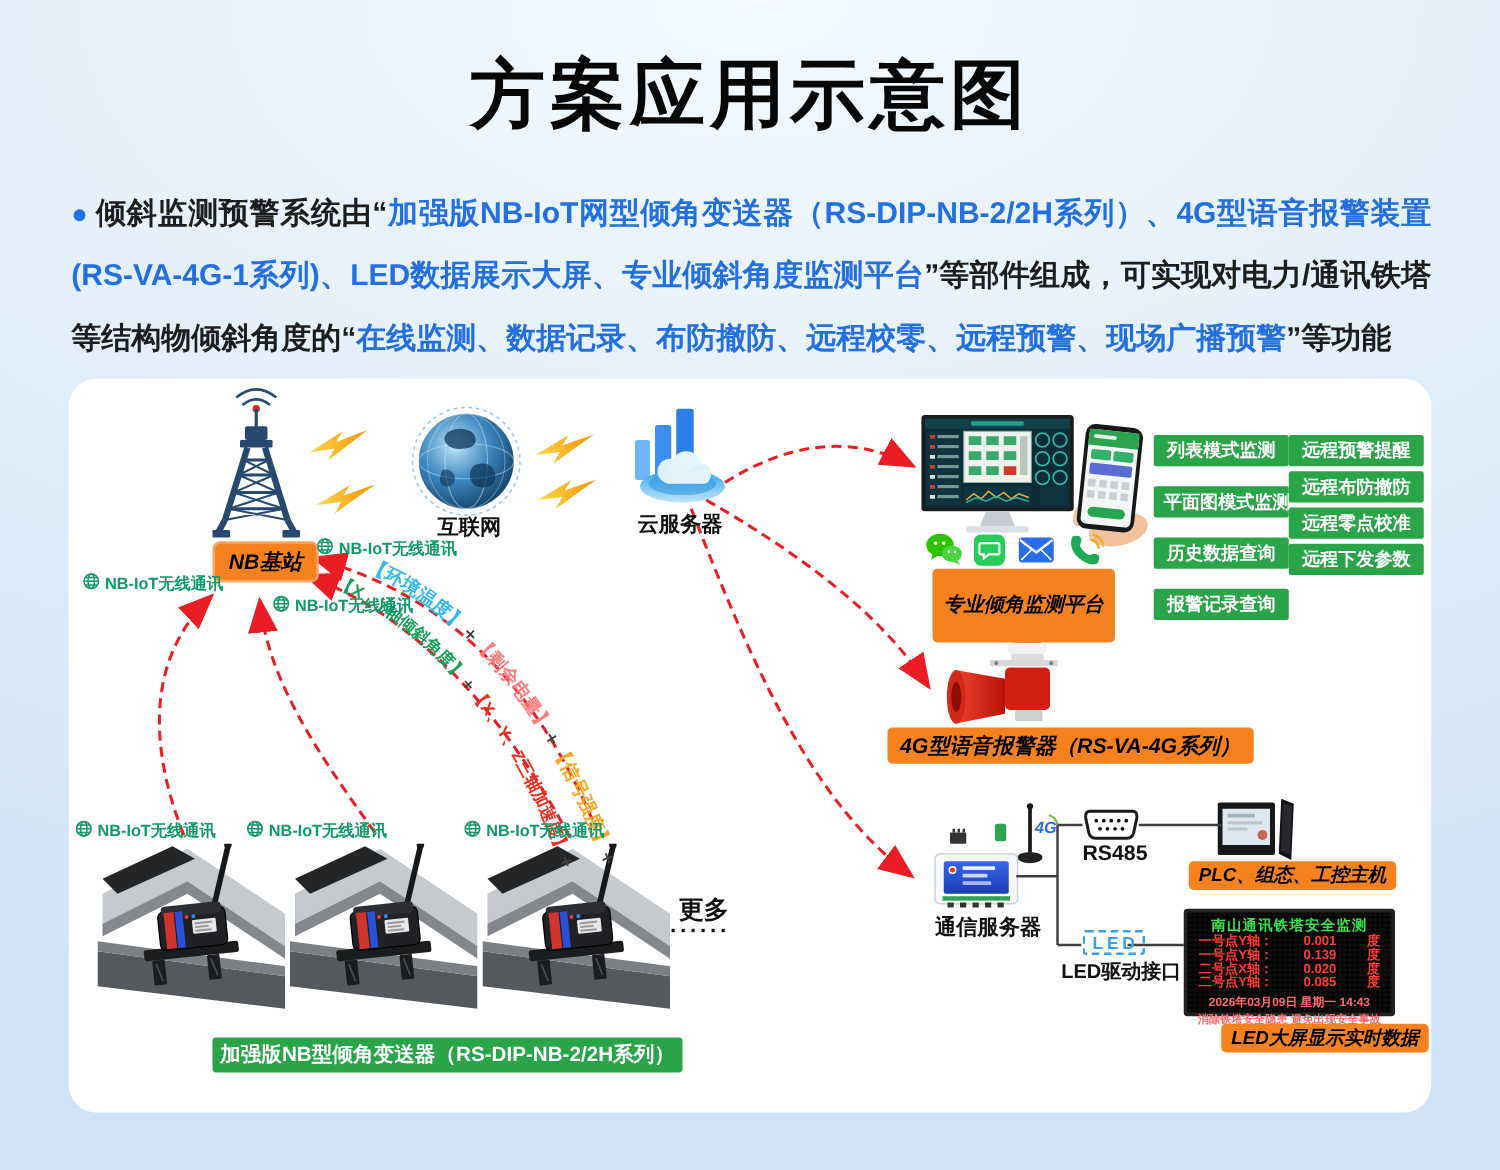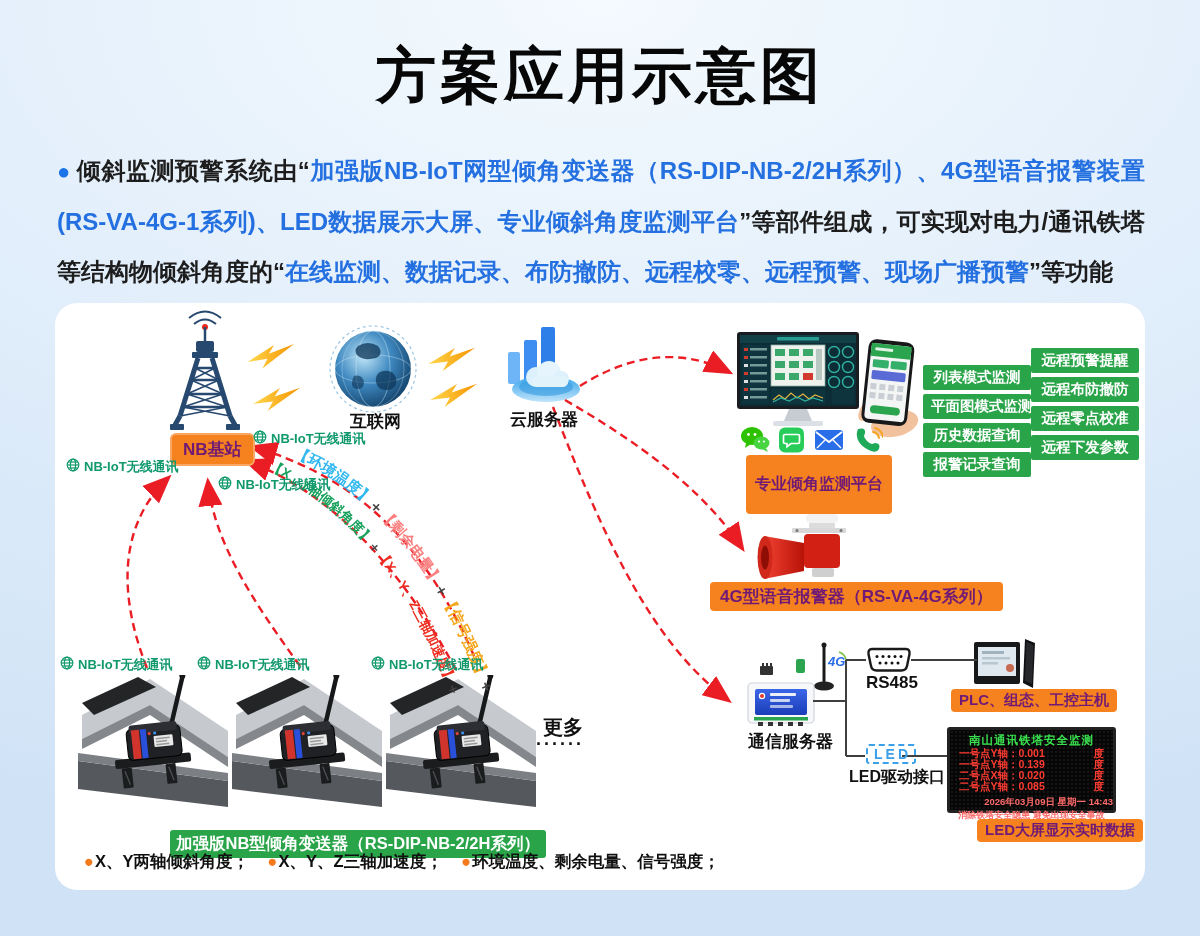--- a/index.html
+++ b/index.html
@@ -13,21 +13,21 @@
   .intro{left:57px;top:146px;width:1088px;font-size:24px;line-height:50px;font-weight:600;
     color:#1d1d1d;z-index:2;text-align:justify;}
   .intro .bullet{color:#1a73e8;font-size:22px;margin-right:6px;}
   .t-blue{color:#2470e0;}
   
   .card{left:55px;top:303px;width:1090px;height:587px;background:#ffffff;border-radius:22px;z-index:1;}
   .overlay{left:0;top:0;width:1200px;height:936px;z-index:3;pointer-events:none;}
   .art{z-index:2;}
   .lbl{z-index:4;}
   
-  .olabel{background:#f5821f;color:#701a75;font-weight:bold;border-radius:4px;white-space:nowrap;}
+  .olabel{background:#f5821f;color:#000000;font-weight:bold;border-radius:4px;white-space:nowrap;font-style:italic;}
   .nb-chip{left:170px;top:433px;padding:3px 11px;font-size:17px;border:2px solid #f8a765;border-radius:6px;}
   .plat-chip{left:746px;top:455px;padding:19px 9px;font-size:16px;}
   .alarm-chip{left:710px;top:582px;padding:3px 10px;font-size:17px;}
   .plc-chip{left:951px;top:689px;padding:2px 8px;font-size:15px;text-align:right;}
   .ledcap-chip{left:977px;top:819px;padding:2px 8px;font-size:15px;}
   .blabel{color:#111;font-weight:bold;white-space:nowrap;}
   .glabel{background:#2aa449;color:#fff;font-weight:bold;font-size:14.5px;padding:3px 8px;
     border-radius:2px;margin-bottom:4px;white-space:nowrap;text-align:center;width:92px;}
   .devlabel{background:#2aa449;color:#fff;font-weight:bold;font-size:16.5px;padding:3px 6px;border-radius:3px;white-space:nowrap;}
   .nlabel{display:flex;align-items:flex-start;gap:4px;color:#11996d;font-weight:bold;font-size:13px;white-space:nowrap;}
@@ -36,22 +36,22 @@
   .bullets .ob{color:#f57a1c;margin-right:1px;}
   .bullets .seg{margin-right:14px;}
   .more{left:543px;top:714px;font-size:20px;font-weight:bold;color:#101010;z-index:4;}
   .dots{left:536px;top:734px;font-size:18px;font-weight:bold;color:#101010;letter-spacing:2px;z-index:4;}
   
   .ledpanel{left:947px;top:727px;width:169px;height:86px;background:#060606;border:3px solid #222;
     border-radius:3px;box-sizing:border-box;z-index:2;
     background-image:radial-gradient(#161616 0.8px, transparent 0.9px);background-size:4px 4px;}
   .ledpanel .lt{margin-top:3px;text-align:center;color:#3ae14e;font-size:11.5px;font-weight:bold;letter-spacing:1px;}
   .ledrow{display:flex;color:#ff3c32;font-size:10.5px;font-weight:bold;line-height:11px;padding:0 9px;}
-  .ledrow .v{flex:1;text-align:left;}
-  .leddt{text-align:right;color:#ff6a6a;font-size:9.5px;font-weight:bold;margin-top:4px;}
+  .ledrow .v{flex:1;text-align:center;}
+  .leddt{text-align:center;color:#ff6a6a;font-size:9.5px;font-weight:bold;margin-top:4px;}
   .ledsl{text-align:center;color:#ff6a6a;font-size:9px;font-weight:bold;}
   .ledglyph{left:866px;top:744px;border:2px dashed #3aa0e8;border-radius:3px;color:#3aa0e8;
     font-weight:bold;font-size:14px;letter-spacing:3px;padding:0 3px 0 6px;z-index:4;}
   .phone-wrap{left:856px;top:339px;transform:rotate(6deg);z-index:2;}
   .icon-row{left:740px;top:426px;display:flex;gap:9px;z-index:2;}
 </style>
 </head>
 <body>
 
 <div class="page">
@@ -488,21 +488,21 @@
           <line x1="1.2" y1="7" x2="12.8" y2="7"></line>
           <line x1="2" y1="4" x2="12" y2="4"></line>
           <line x1="2" y1="10" x2="12" y2="10"></line>
         </g>
       </svg>
     <span>NB-IoT无线通讯</span>
   </div>
 
   <div class="abs lbl olabel plat-chip">专业倾角监测平台</div>
 
-  <div class="abs lbl features" style="left:923px;top:365px;">
+  <div class="abs lbl features" style="left:923px;top:348px;gap:12px;">
     <div class="glabel">列表模式监测</div>
     <div class="glabel">平面图模式监测</div>
     <div class="glabel">历史数据查询</div>
     <div class="glabel">报警记录查询</div>
   </div>
   <div class="abs lbl features" style="left:1031px;top:348px;">
     <div class="glabel">远程预警提醒</div>
     <div class="glabel">远程布防撤防</div>
     <div class="glabel">远程零点校准</div>
     <div class="glabel">远程下发参数</div>
@@ -515,19 +515,14 @@
   <div class="abs lbl olabel plc-chip">PLC、组态、工控主机</div>
   <div class="abs lbl ledglyph">LED</div>
   <div class="abs lbl blabel" style="left:849px;top:767px;font-size:16px;">LED驱动接口</div>
   <div class="abs lbl olabel ledcap-chip">LED大屏显示实时数据</div>
 
   <div class="abs lbl more">更多</div>
   <div class="abs lbl dots">······</div>
 
   <div class="abs lbl devlabel" style="left:170px;top:830px;">加强版NB型倾角变送器（RS-DIP-NB-2/2H系列）</div>
 
-  <div class="abs bullets">
-    <span class="ob">●</span><span class="seg">X、Y两轴倾斜角度；</span>
-    <span class="ob">●</span><span class="seg">X、Y、Z三轴加速度；</span>
-    <span class="ob">●</span><span class="seg">环境温度、剩余电量、信号强度；</span>
-  </div>
 
 </div>
 
 </body></html>

